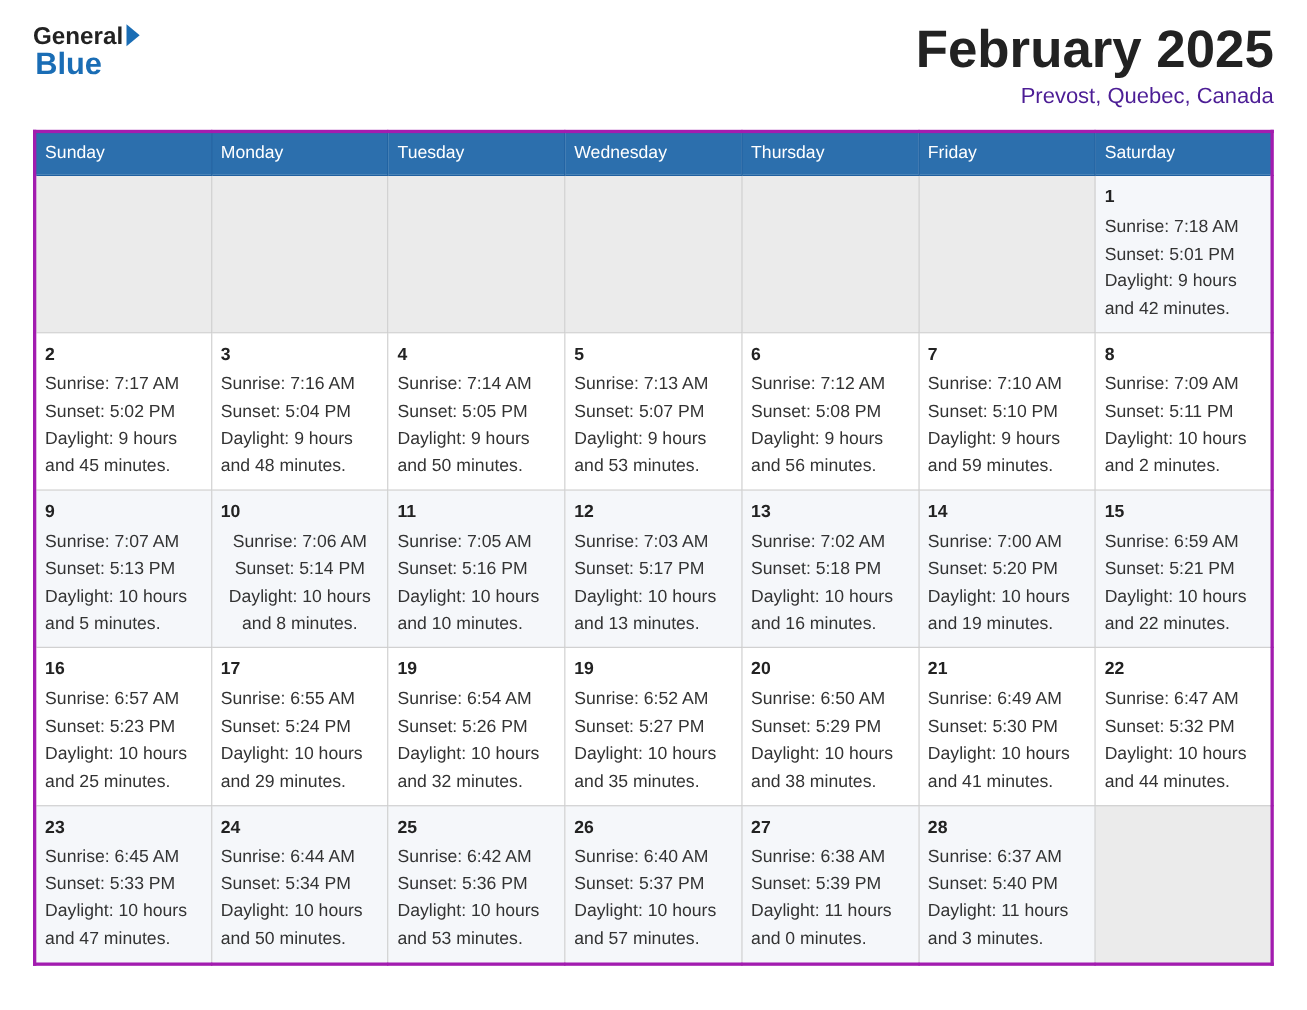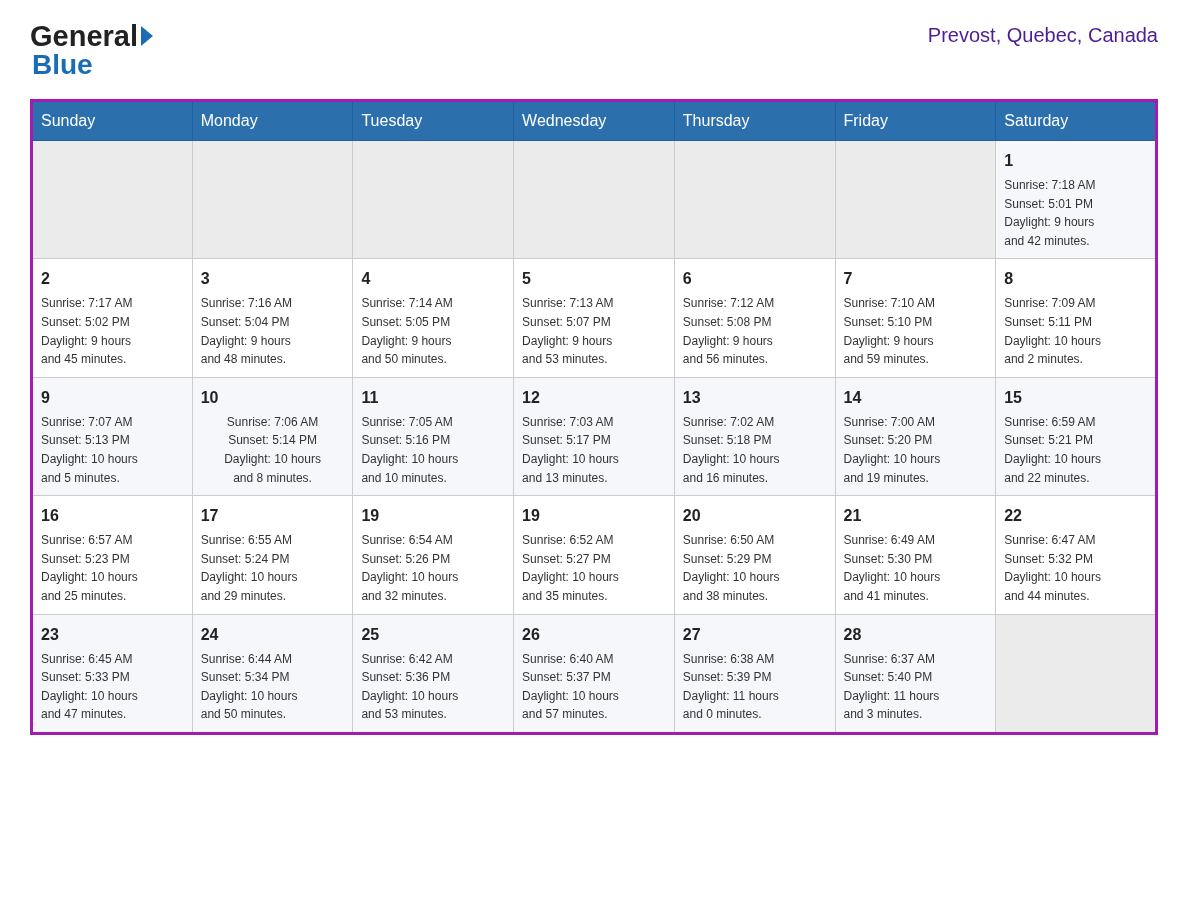--- a/index.html
+++ b/index.html
@@ -20,21 +20,21 @@
       margin-bottom: 18px;
     }
     .logo {
       display: flex;
       flex-direction: column;
       align-items: flex-start;
     }
     .logo-top {
       display: flex;
       align-items: center;
-      font-size: 29px;
+      font-size: 22px;
       font-weight: bold;
       color: #222;
     }
     .logo-general { color: #222; }
     .logo-arrow {
       width: 0; height: 0;
       border-left: 12px solid #1a6db5;
       border-top: 10px solid transparent;
       border-bottom: 10px solid transparent;
       margin-left: 3px;
@@ -94,21 +94,21 @@
       background: #fff;
     }
     .day-num {
       font-size: 16px;
       font-weight: bold;
       color: #222;
       display: block;
       margin-bottom: 3px;
     }
     .day-info {
-      font-size: 12px;
+      font-size: 16px;
       color: #333;
       line-height: 1.55;
     }
     .empty-cell {
       background: #f0f0f0 !important;
     }
     
     .row-odd td { background: #f5f7fa; }
     .row-even td { background: #fff; }
     .row-odd td.empty-cell { background: #ebebeb !important; }
@@ -118,20 +118,21 @@
 
 <div class="header">
   <div class="logo">
     <div class="logo-top">
       <span class="logo-general">General</span>
       <div class="logo-arrow"></div>
     </div>
     <span class="logo-blue">Blue</span>
   </div>
   <div class="title-area">
+    <div class="month-title">February 2025</div>
     <div class="location">Prevost, Quebec, Canada</div>
   </div>
 </div>
 
 <table class="calendar">
   <thead>
     <tr>
     <th>Sunday</th>
         <th>Monday</th>
         <th>Tuesday</th>

